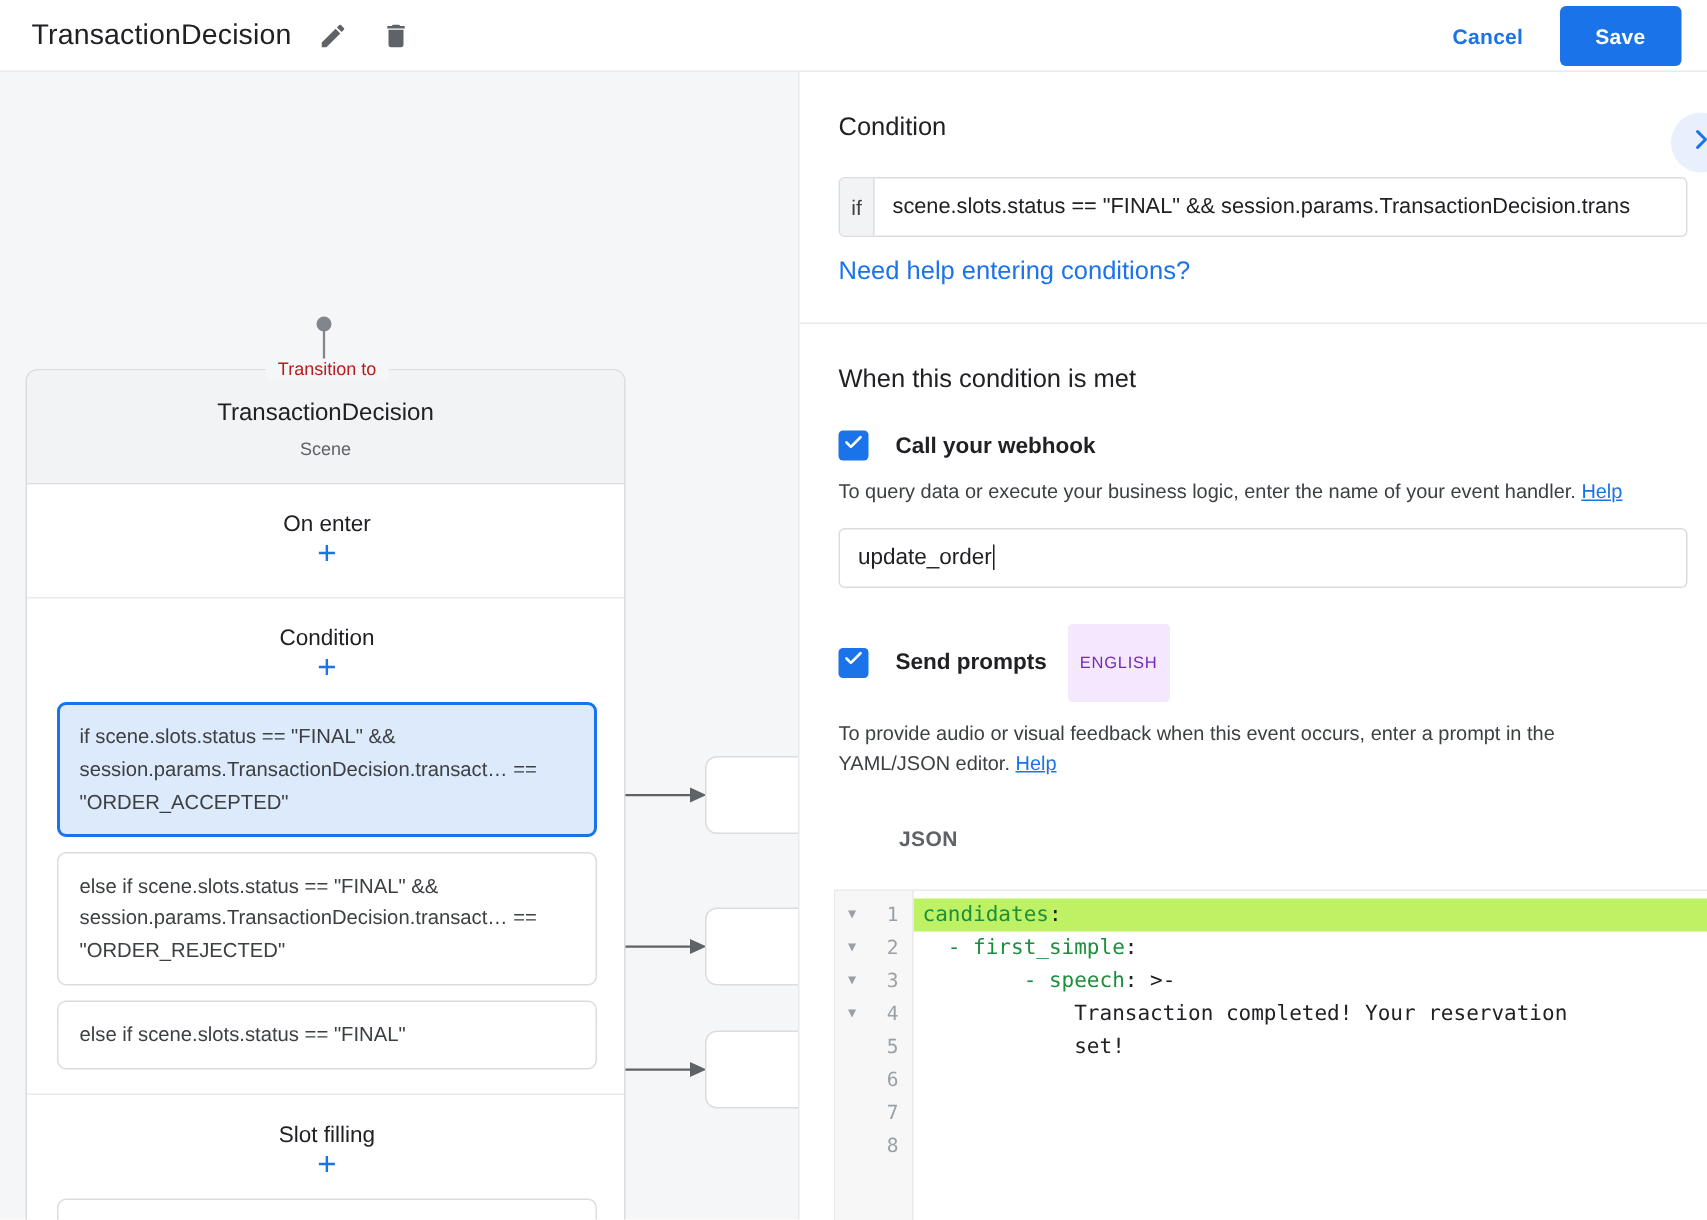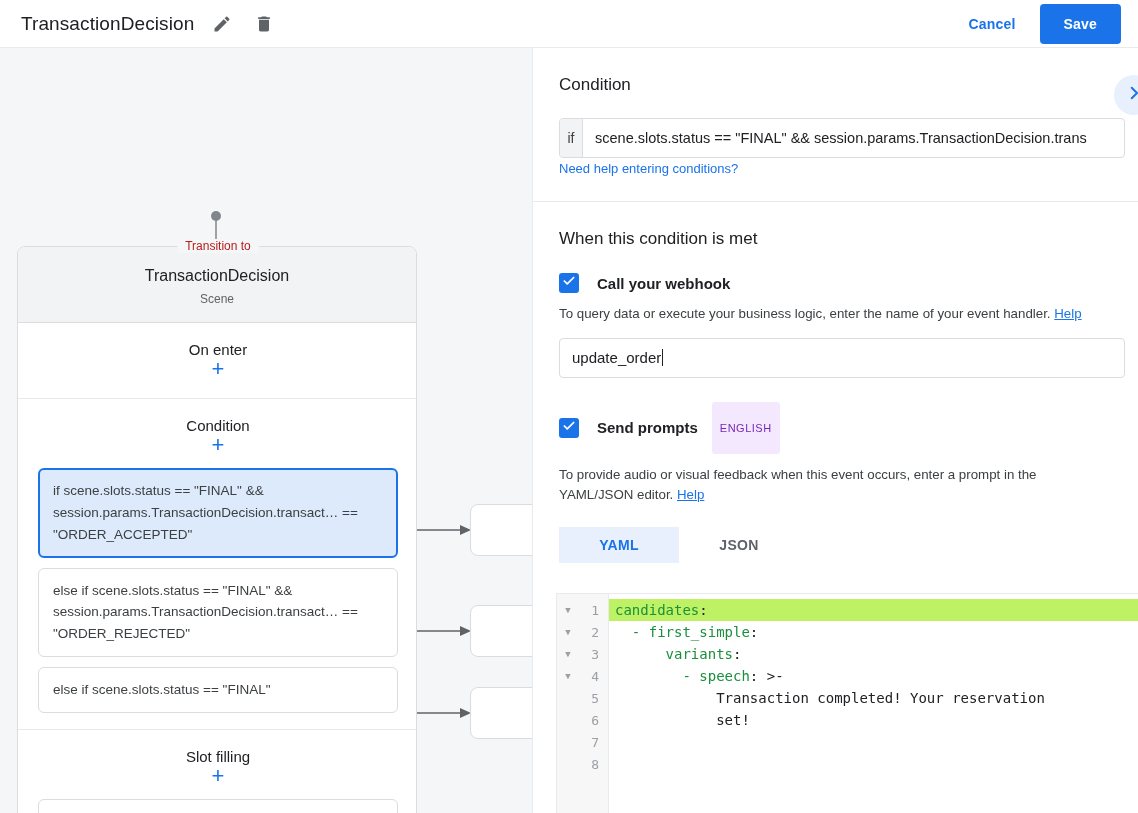--- a/index.html
+++ b/index.html
@@ -147,22 +147,22 @@
   .cond-if {
     width: 23px; background: #f1f3f4; border-right: 1px solid #dadce0;
     display: flex; align-items: center; justify-content: center;
     font-size: 14px; color: #3c4043;
   }
   .cond-value {
     flex: 1; display: flex; align-items: center; padding-left: 12px;
     font-size: 14.5px; color: #202124; white-space: nowrap; overflow: hidden;
   }
   .help-link {
-    display: inline-block; margin-top: 3px;
-    font-size: 13px; color: #1a73e8; cursor: pointer; text-decoration: none;
+    display: inline-block; margin-top: 13px;
+    font-size: 17px; color: #1a73e8; cursor: pointer; text-decoration: none;
   }
   .panel-divider {
     margin-top: 24px; border-top: 1px solid #e8eaed;
   }
 
   .checkbox-row { display: flex; align-items: center; margin-top: 24px; }
   .cb {
     width: 20px; height: 20px; border-radius: 3px; background: #1a73e8;
     display: flex; align-items: center; justify-content: center; cursor: pointer;
     flex: 0 0 20px;
@@ -379,21 +379,20 @@
         <span class="cb-label">Send prompts</span>
         <span class="lang-badge">ENGLISH</span>
       </div>
 
       <div class="hint">
         <span>To provide audio or visual feedback when this event occurs, enter a prompt in the YAML/JSON editor.</span>
         <a>Help</a>
       </div>
 
       <div class="tabs">
-        <div class="tab active">YAML</div>
         <div class="tab">JSON</div>
       </div>
     </div>
   </div>
 
   <div class="editor">
     <div class="gutter">
       <div class="gutter-row">
         <span class="fold">▼</span>
         <span class="lineno">1</span>
@@ -424,21 +423,20 @@
       </div>
       <div class="gutter-row">
         <span class="fold"></span>
         <span class="lineno">8</span>
       </div>
     </div>
 
     <div class="code">
       <div class="code-line active"><span class="tok-key">candidates</span><span class="tok-plain">:</span></div>
       <div class="code-line"><span class="tok-key">  - first_simple</span><span class="tok-plain">:</span></div>
-      <div class="code-line"><span class="tok-key">      variants</span><span class="tok-plain">:</span></div>
       <div class="code-line"><span class="tok-key">        - speech</span><span class="tok-plain">: &gt;-</span></div>
       <div class="code-line"><span class="tok-plain">            Transaction completed! Your reservation</span></div>
       <div class="code-line"><span class="tok-plain">            set!</span></div>
       <div class="code-line"><span class="tok-plain"></span></div>
     </div>
   </div>
 
 </div>
 
 </body></html>

